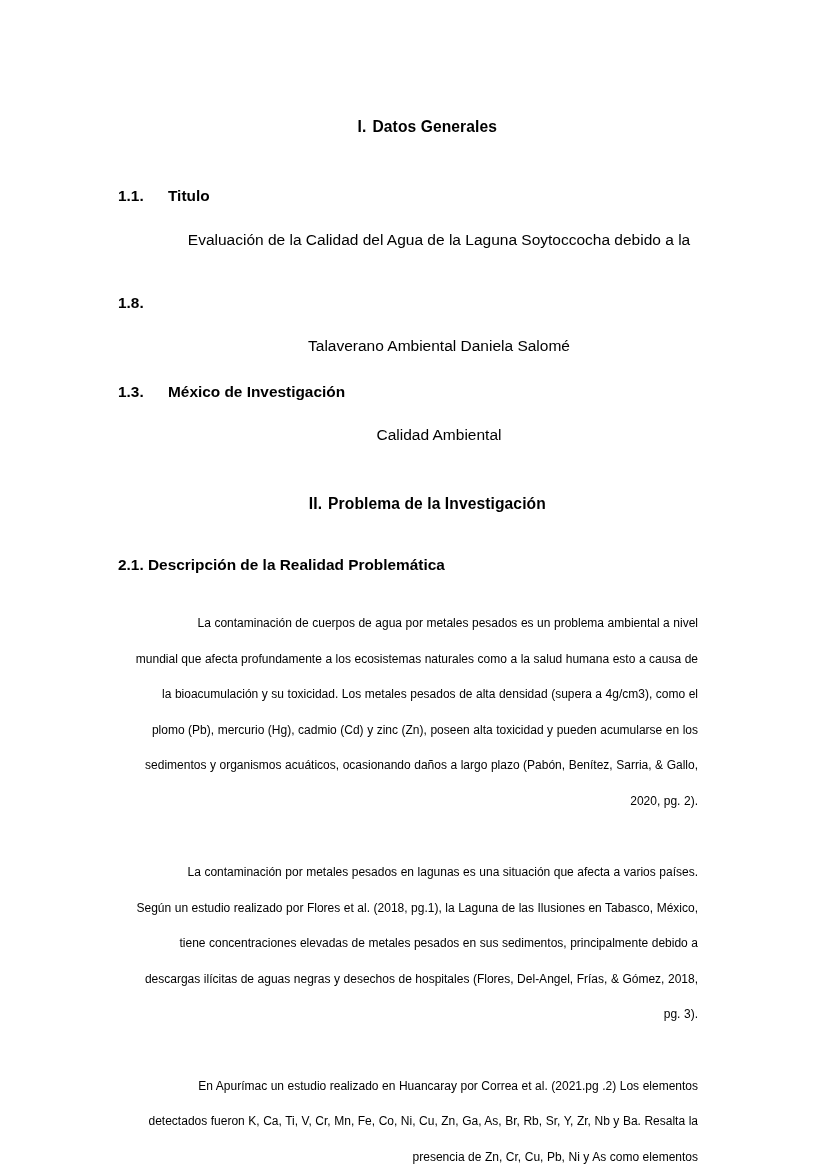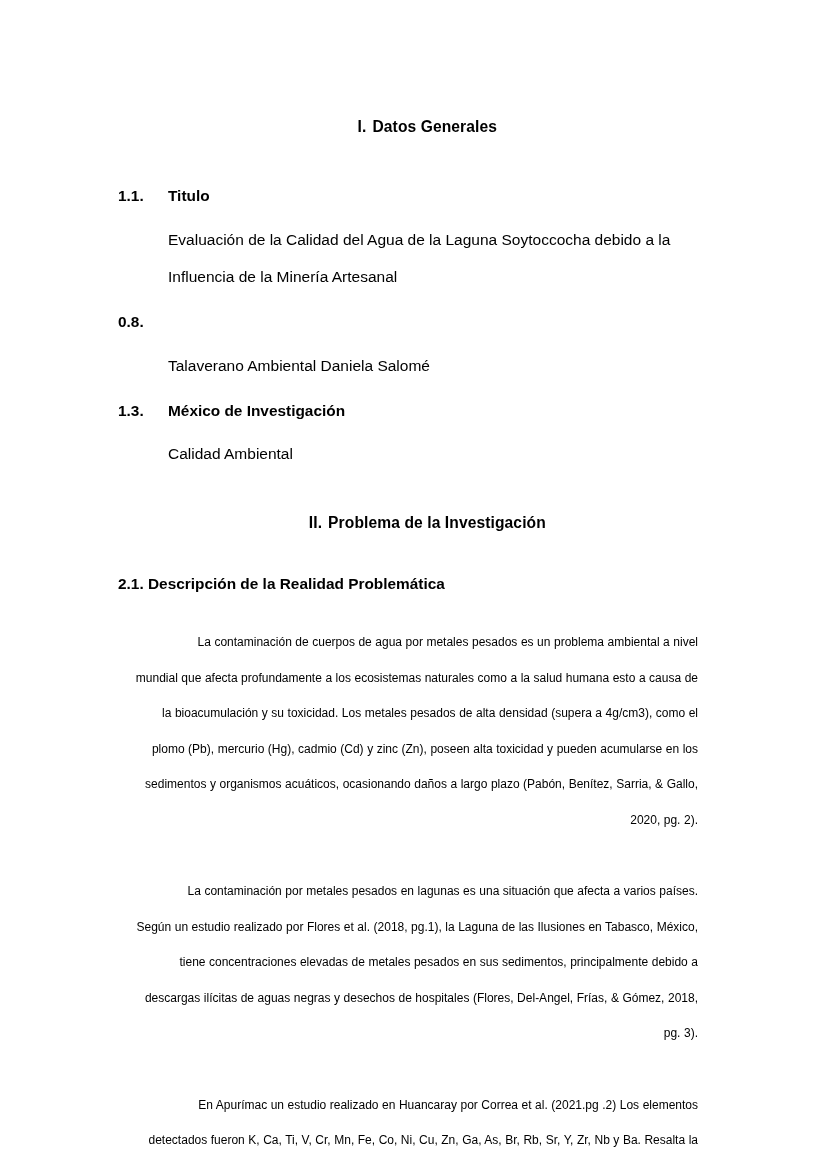--- a/index.html
+++ b/index.html
@@ -65,20 +65,21 @@
     width: 30px;
     flex: 0 0 30px;
   }
 
   
   .sub-line {
     font-size: 15.5px;
     line-height: 1.25;
     margin: 0;
     padding-left: 50px;
+    text-align: center;
   }
 
   
   .para {
     font-size: 12px;
     line-height: 35.5px;
     margin: 12px;
     text-align: right;
     text-indent: 50px;
     word-spacing: 0.2px;
@@ -113,26 +114,25 @@
 
     <div class="sub-heading">
       <span class="num">1.1.</span>
       <span>Titulo</span>
     </div>
 
     <div class="sp-24"></div>
 
     <div class="sub-line">Evaluación de la Calidad del Agua de la Laguna Soytoccocha debido a la</div>
     <div class="sp-18"></div>
-    <div class="sub-line">Influencia de la Minería Artesanal</div>
 
     <div class="sp-26"></div>
 
     <div class="sub-heading">
-      <span class="num">0.8.</span>
+      <span class="num">1.8.</span>
     </div>
 
     <div class="sp-24"></div>
 
     <div class="sub-line">Talaverano Ambiental Daniela Salomé</div>
 
     <div class="sp-26"></div>
 
     <div class="sub-heading">
       <span class="num">1.3.</span>

